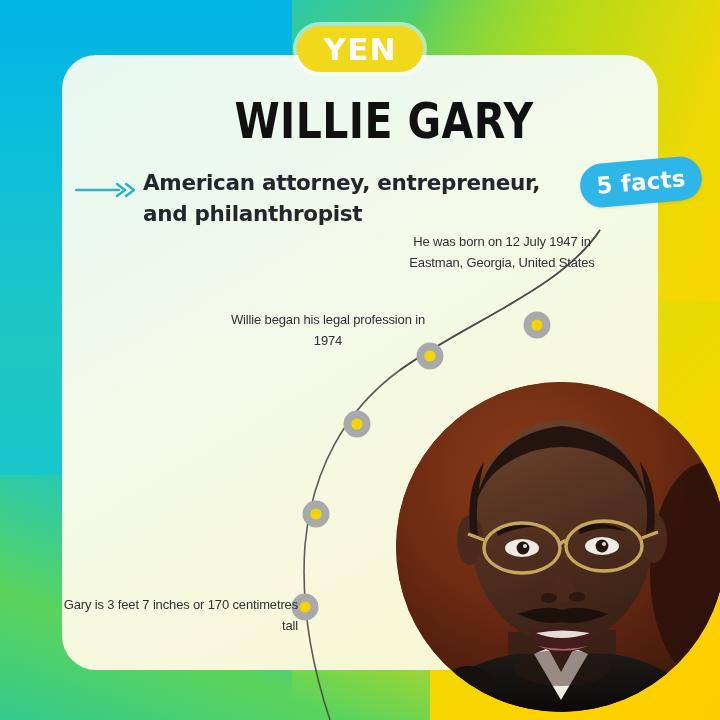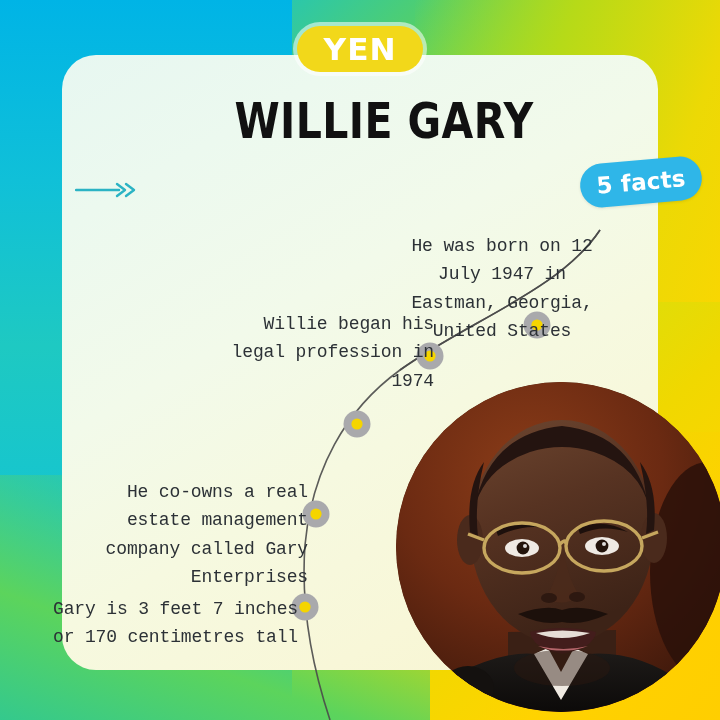--- a/index.html
+++ b/index.html
@@ -180,29 +180,29 @@
   .timeline {
     position: absolute;
     inset: 0;
     z-index: 14;
     pointer-events: none;
   }
 
   
   .fact {
     position: absolute;
-    font-size: 18px;
+    font-size: 13px;
     line-height: 1.58;
     color: #2c3136;
-    font-family: Liberation Mono, monospace;
+    font-family: Liberation Sans, sans-serif;
     z-index: 16;
     letter-spacing: -0.15px;
   }
   .f1 { left: 398px; top: 232px; width: 208px; text-align: center; }
-  .f2 { left: 222px; top: 310px; width: 212px; text-align: right; }
+  .f2 { left: 222px; top: 310px; width: 212px; text-align: center; }
   .f3 { left:  92px; top: 375px; width: 253px; text-align: right; }
   .f4 { left:  58px; top: 478px; width: 250px; text-align: right; }
   .f5 { left:  48px; top: 595px; width: 250px; text-align: right; }
 </style>
 </head>
 <body>
 
 <div id="stage">
 
   <div class="bg"></div>
@@ -328,24 +328,24 @@
   </div>
 
   <div class="title">WILLIE GARY</div>
 
   <div class="subtitle-row">
     <svg class="arrow" viewBox="0 0 62 16">
       <path d="M1 8 H44" stroke="#2bb3c4" stroke-width="2.4" fill="none" stroke-linecap="round"></path>
       <path d="M42 2 L50 8 L42 14" stroke="#2bb3c4" stroke-width="2.4" fill="none" stroke-linecap="round" stroke-linejoin="round"></path>
       <path d="M51 2 L59 8 L51 14" stroke="#2bb3c4" stroke-width="2.4" fill="none" stroke-linecap="round" stroke-linejoin="round"></path>
     </svg>
+    <span class="subtitle-text">American attorney, entrepreneur, and philanthropist</span>
   </div>
 
   <div class="facts-badge">
     <span>5 facts</span>
   </div>
 
   <div class="fact f1">He was born on 12 July 1947 in Eastman, Georgia, United States</div>
   <div class="fact f2">Willie began his legal profession in 1974</div>
-  <div class="fact f4">He co-owns a real estate management company called Gary Enterprises</div>
   <div class="fact f5">Gary is 3 feet 7 inches or 170 centimetres tall</div>
 
 </div>
 
 </body></html>

